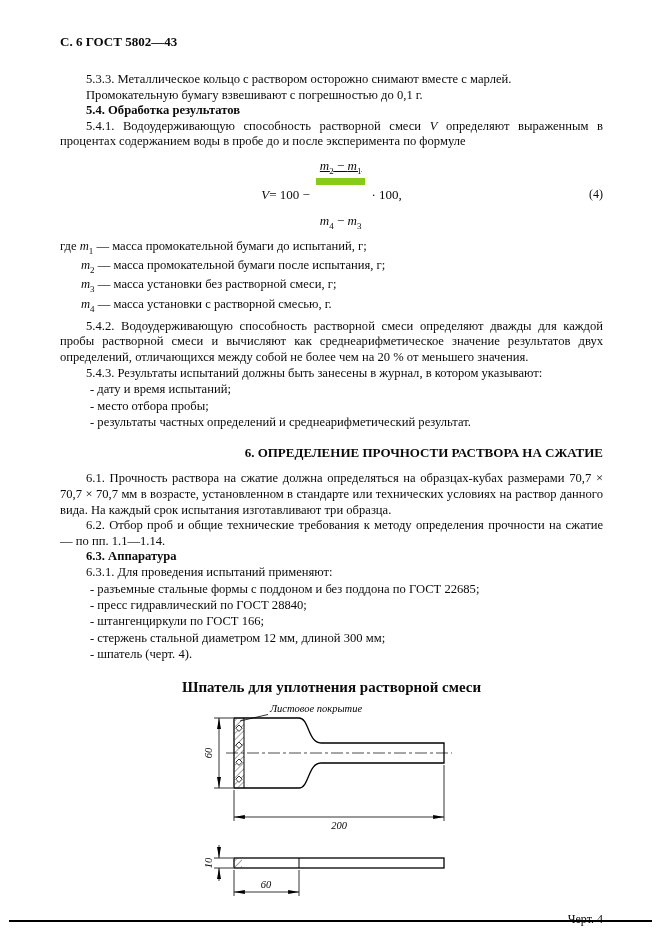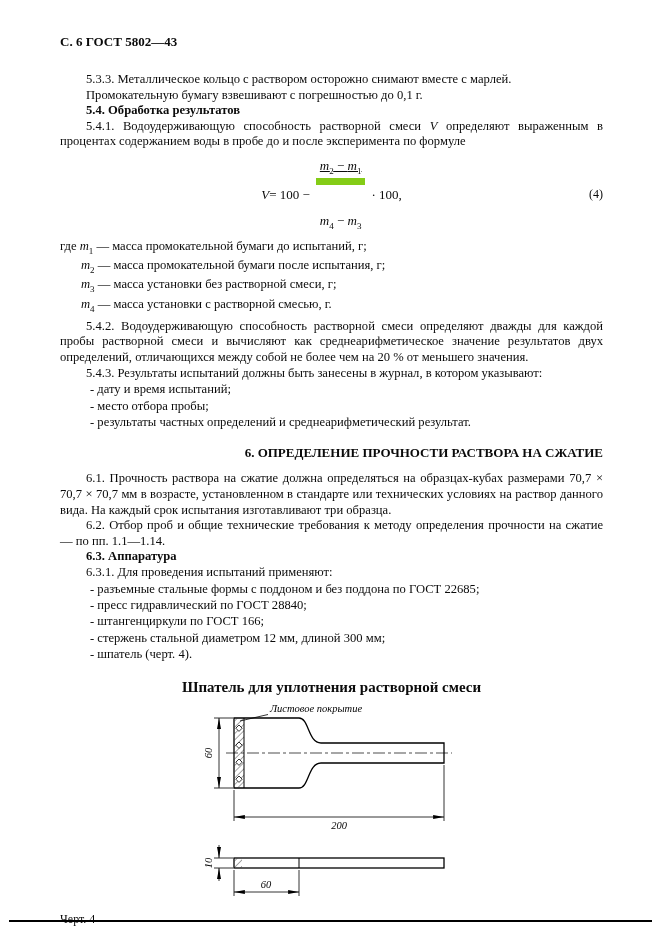--- a/index.html
+++ b/index.html
@@ -26,21 +26,21 @@
   sub { font-size:9px; font-style:normal; }
   .formula-number { position:absolute; right:0; top:50%; transform:translateY(-50%); font-size:12px; }
   .where-block { margin:2px 0 4px; line-height:1.3; }
   .where-row { text-indent:0; }
   .where-row.indent { padding-left:21px; }
   .dash-list { padding-left:30px; line-height:1.3; }
   .dash-item { text-align:left; }
   .sec-heading { text-align:right; font-weight:bold; font-size:13px; margin:15px 0 10px; }
   .fig-caption { text-align:center; font-weight:bold; font-size:15px; margin:17px 0 4px; }
   .fig-wrap { text-align:center; margin-top:2px; }
-  .fig-number { text-align:left; font-size:12px; margin-top:2px; }
+  .fig-number { text-align:right; font-size:12px; margin-top:2px; }
   .bottom-rule { position:absolute; left:9px; right:9px; bottom:14px; border-top:2px solid #000; }
   svg text { font-family:"Liberation Serif","DejaVu Serif",serif; }
   .dim-text { font-style:italic; font-size:10.5px; }
   .leader-text { font-style:italic; font-size:10.5px; }
 </style>
 </head>
 <body>
 
 <div class="page">
   <div class="content">

